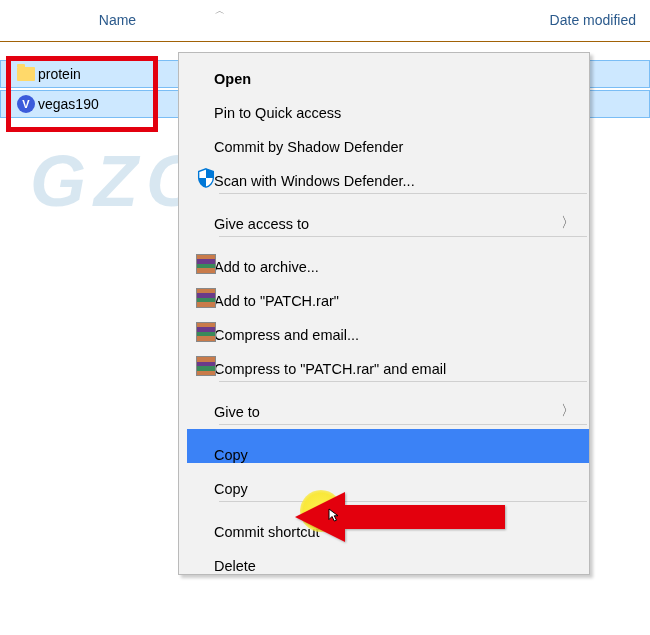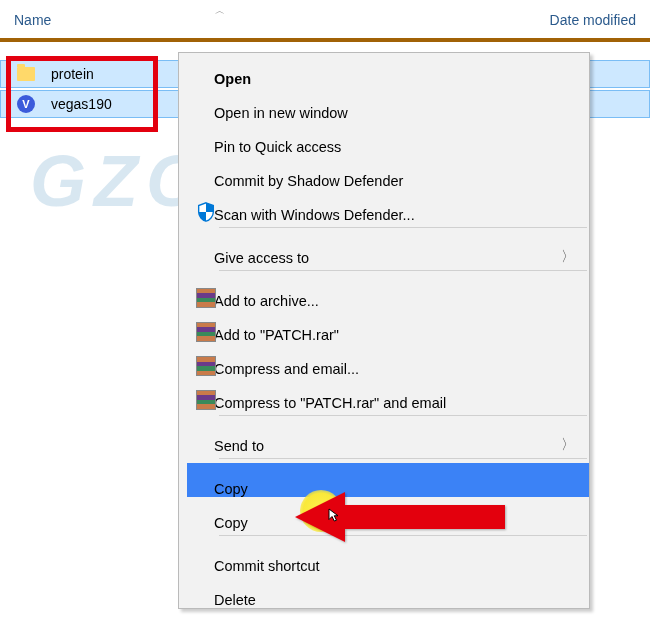--- a/index.html
+++ b/index.html
@@ -21,24 +21,25 @@
       color: rgba(100, 160, 200, 0.25);
       letter-spacing: 8px;
       font-style: italic;
       z-index: 0;
       pointer-events: none;
     }
     .watermark .c { color: rgba(180, 60, 60, 0.25); }
     .column-header {
       display: flex;
       height: 42px;
-      border-bottom: 4px solid #a16207;
+      border-bottom: 1px solid #a16207;
       background: #fff;
       position: relative;
       z-index: 1;
+      text-align: center;
     }
     .column-header-cell {
       padding: 12px 14px 8px 14px;
       font-size: 14px;
       color: #2b5a8c;
       cursor: default;
     }
     .col-name { width: 235px; position: relative; }
     .sort-arrow {
       position: absolute;
@@ -66,21 +67,21 @@
       display: flex;
       align-items: center;
       height: 28px;
       padding-left: 16px;
       background: #cde8ff;
       border: 1px solid #7abdf5;
       margin-bottom: 2px;
       position: relative;
       z-index: 2;
     }
-    .file-row .name { font-size: 14px; color: #000; margin-left: 16px; }
+    .file-row .name { font-size: 14px; color: #000; margin-left: 3px; }
     .folder-icon {
       width: 18px; height: 14px;
       background: #ffd96a;
       border-radius: 1px;
       position: relative;
     }
     .folder-icon::before {
       content: '';
       position: absolute;
       top: -3px; left: 0;
@@ -204,23 +205,20 @@
   </div>
 </div>
 
 <div class="selection-box"></div>
 
 <div class="context-menu">
   <div class="menu-item bold">
       <span>Open</span>
     </div>
   <div class="menu-item">
-      <span>Open in new window</span>
-    </div>
-  <div class="menu-item">
       <span>Pin to Quick access</span>
     </div>
   <div class="menu-item">
       <span>Commit by Shadow Defender</span>
     </div>
   <div class="menu-item">
     <span class="menu-icon">
       <svg class="shield-svg" viewBox="0 0 24 24">
           <path d="M12 2 L20 5 V12 C20 17 16 21 12 22 C8 21 4 17 4 12 V5 Z" fill="#fff" stroke="#0078d7" stroke-width="1.5"></path>
           <path d="M12 2 L20 5 V12 H12 Z" fill="#0078d7"></path>
@@ -254,21 +252,21 @@
     <span>Compress and email...</span>
   </div>
   <div class="menu-item">
     <span class="menu-icon">
         <div class="rar-icon"></div>
       </span>
     <span>Compress to "PATCH.rar" and email</span>
   </div>
   <div class="menu-sep"></div>
   <div class="menu-item">
-    <span>Send to</span>
+    <span>Give to</span>
     <span class="chev">〉</span>
   </div>
   <div class="menu-sep"></div>
   <div class="menu-item hover">
       <span>Copy</span>
     </div>
   <div class="menu-item">
       <span>Copy</span>
     </div>
   <div class="menu-sep"></div>

